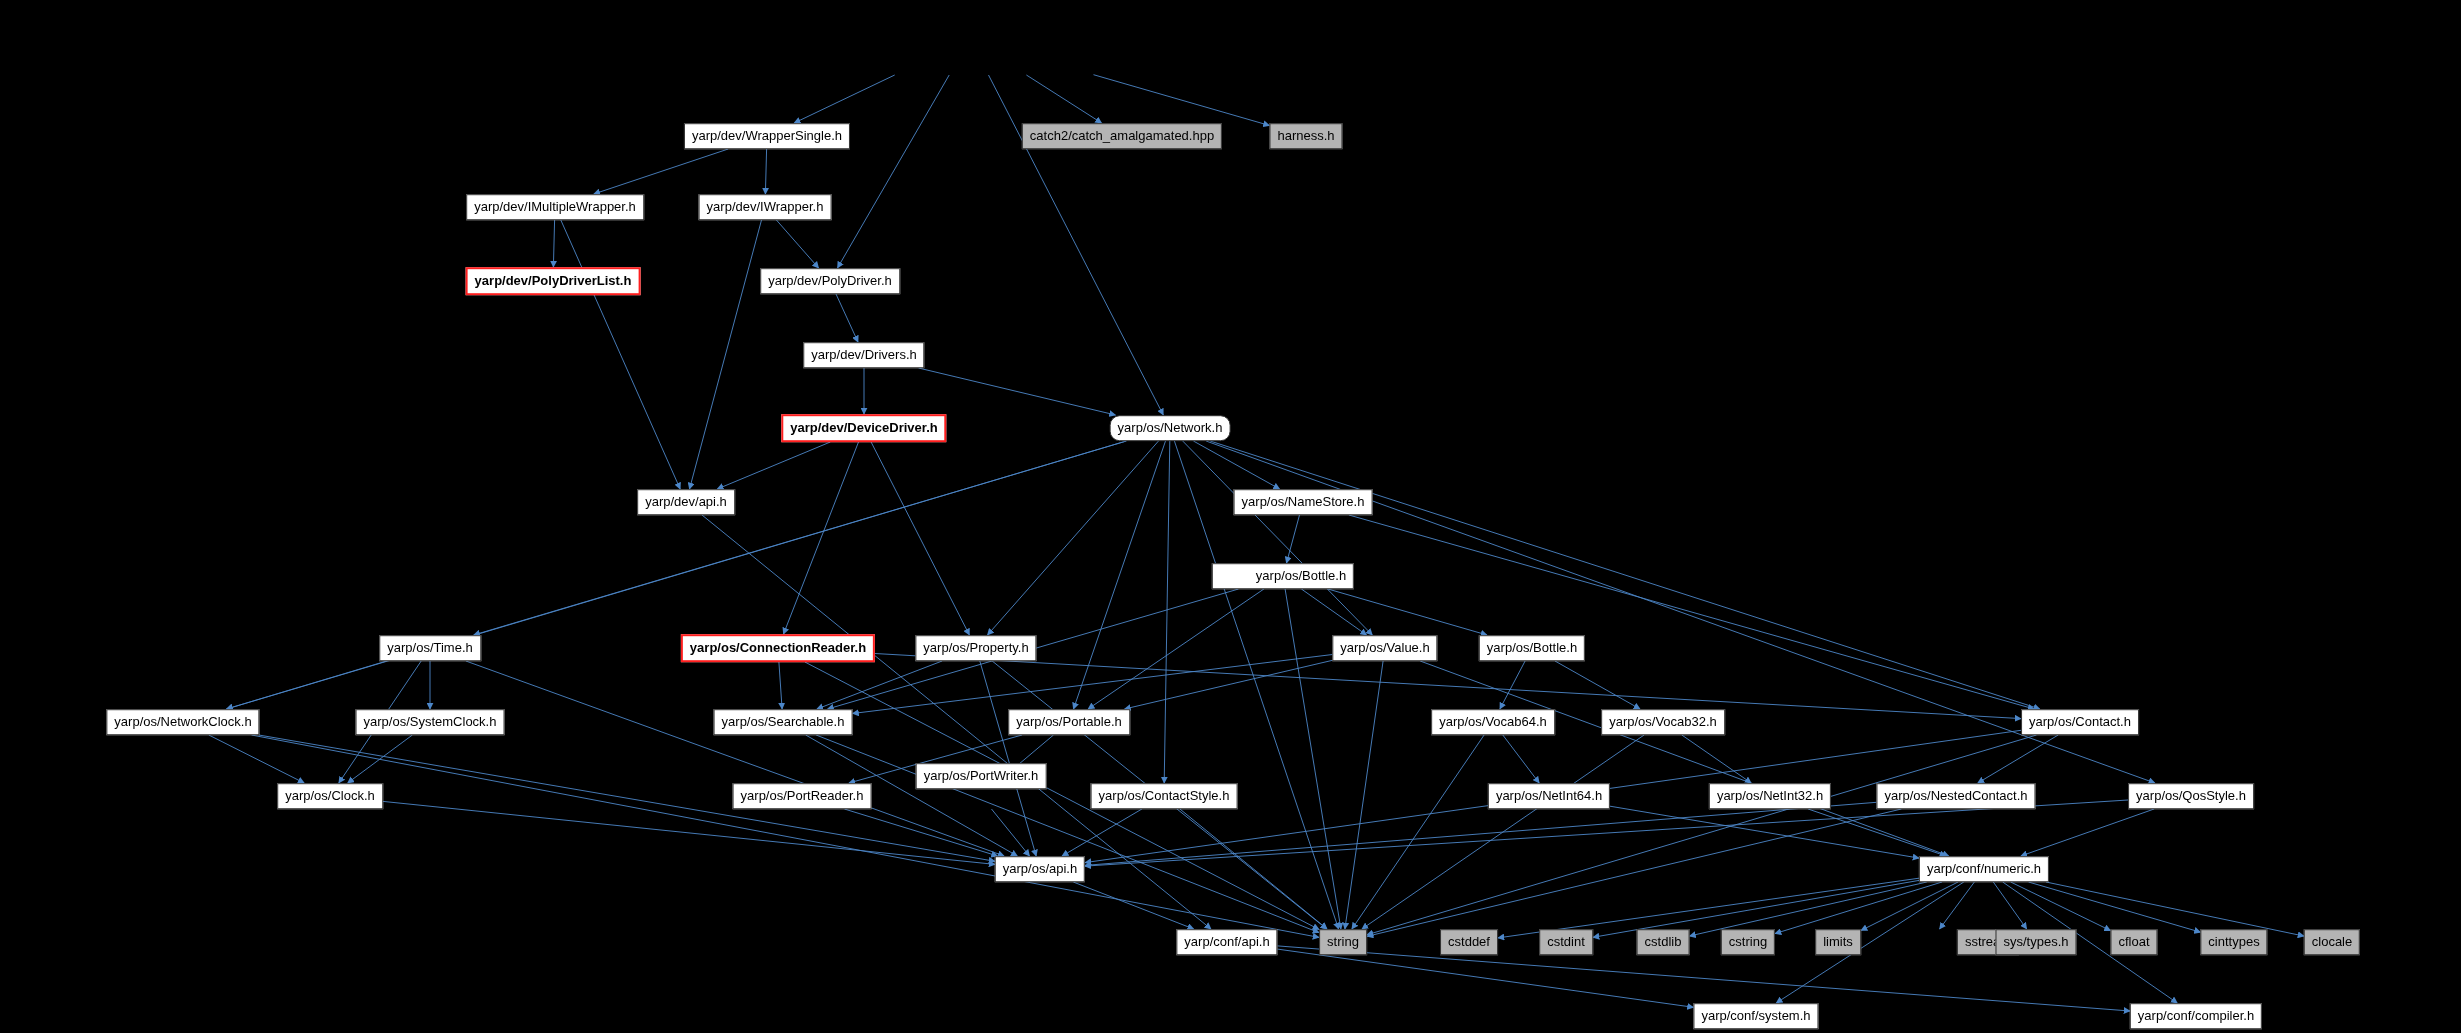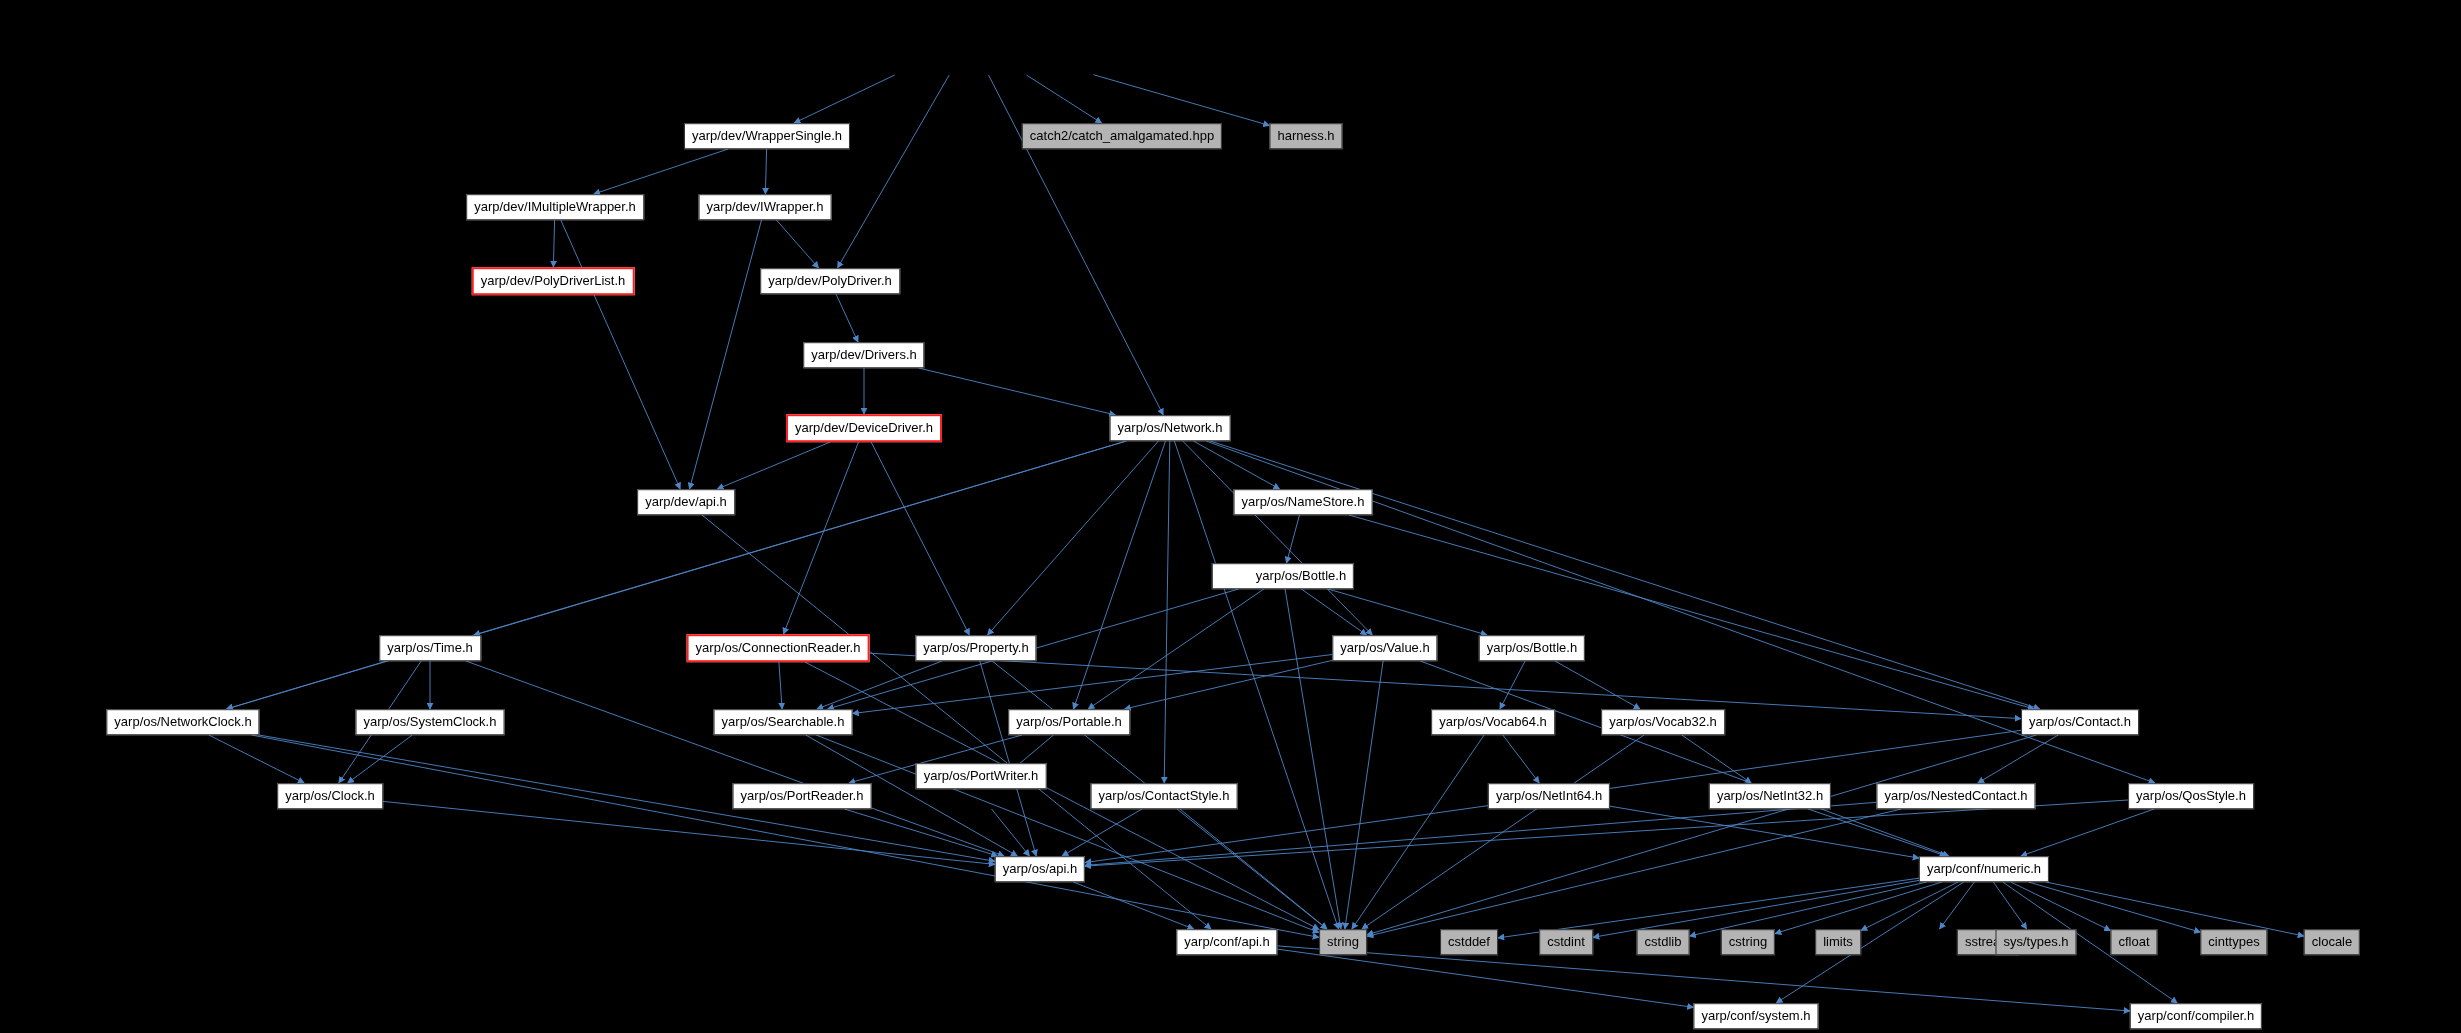--- a/index.html
+++ b/index.html
@@ -21,21 +21,21 @@
     border:1px solid var(--node-border,#303030);
     font-size:13px;
     line-height:1.2;
     padding:4px 7px;
     white-space:pre;
     text-align:center;
     z-index:2;
     box-sizing:border-box;
   }
   .node.external{background:var(--external-fill,#b4b4b4);}
-  .node.truncated{border:2px solid var(--truncated-border,#ff1f1f);}
+  .node.truncated{border:2px solid var(--truncated-border,#ff1f1f);font-weight:bold;}
 </style>
 </head>
 <body>
 
 <div id="stage">
   <svg id="edge-layer" width="2461" height="1033" viewBox="0 0 2461 1033">
       <defs>
         <marker id="arrow" viewBox="0 0 10 10" refX="9" refY="5" markerWidth="7" markerHeight="7" orient="auto-start-reverse">
           <path d="M0,0 L10,5 L0,10 z" fill="#4c86c8"></path>
         </marker>
@@ -135,21 +135,21 @@
     </svg>
     <div class="node file" style="left: 767px; top: 136px;">yarp/dev/WrapperSingle.h</div>
     <div class="node external" style="left: 1122px; top: 136px;">catch2/catch_amalgamated.hpp</div>
     <div class="node external" style="left: 1306px; top: 136px;">harness.h</div>
     <div class="node file" style="left: 555px; top: 207px;">yarp/dev/IMultipleWrapper.h</div>
     <div class="node file" style="left: 765px; top: 207px;">yarp/dev/IWrapper.h</div>
     <div class="node truncated" style="left: 553px; top: 281px;">yarp/dev/PolyDriverList.h</div>
     <div class="node file" style="left: 830px; top: 281px;">yarp/dev/PolyDriver.h</div>
     <div class="node file" style="left: 864px; top: 355px;">yarp/dev/Drivers.h</div>
     <div class="node truncated" style="left: 864px; top: 428px;">yarp/dev/DeviceDriver.h</div>
-    <div class="node file" style="left: 1170px; top: 428px;">yarp/os/Network.h</div>
+    <div class="node file" style="left: 1170px; top: 428px; border-radius: 10px;">yarp/os/Network.h</div>
     <div class="node file" style="left: 686px; top: 502px;">yarp/dev/api.h</div>
     <div class="node file" style="left: 1303px; top: 502px;">yarp/os/NameStore.h</div>
     <div class="node file" style="left: 1283px; top: 576px; padding-left: 43px;">yarp/os/Bottle.h</div>
     <div class="node file" style="left: 430px; top: 648px;">yarp/os/Time.h</div>
     <div class="node truncated" style="left: 778px; top: 648px;">yarp/os/ConnectionReader.h</div>
     <div class="node file" style="left: 976px; top: 648px;">yarp/os/Property.h</div>
     <div class="node file" style="left: 1385px; top: 648px;">yarp/os/Value.h</div>
     <div class="node file" style="left: 1532px; top: 648px;">yarp/os/Bottle.h</div>
     <div class="node file" style="left: 183px; top: 722px;">yarp/os/NetworkClock.h</div>
     <div class="node file" style="left: 430px; top: 722px;">yarp/os/SystemClock.h</div>

